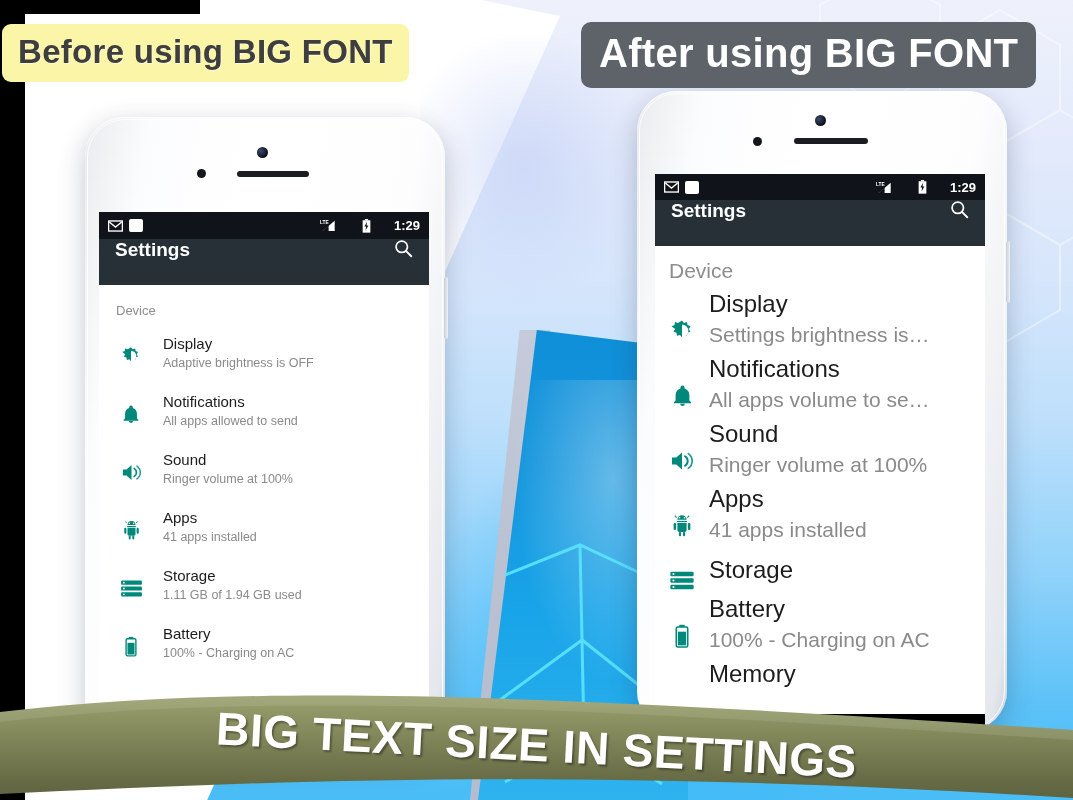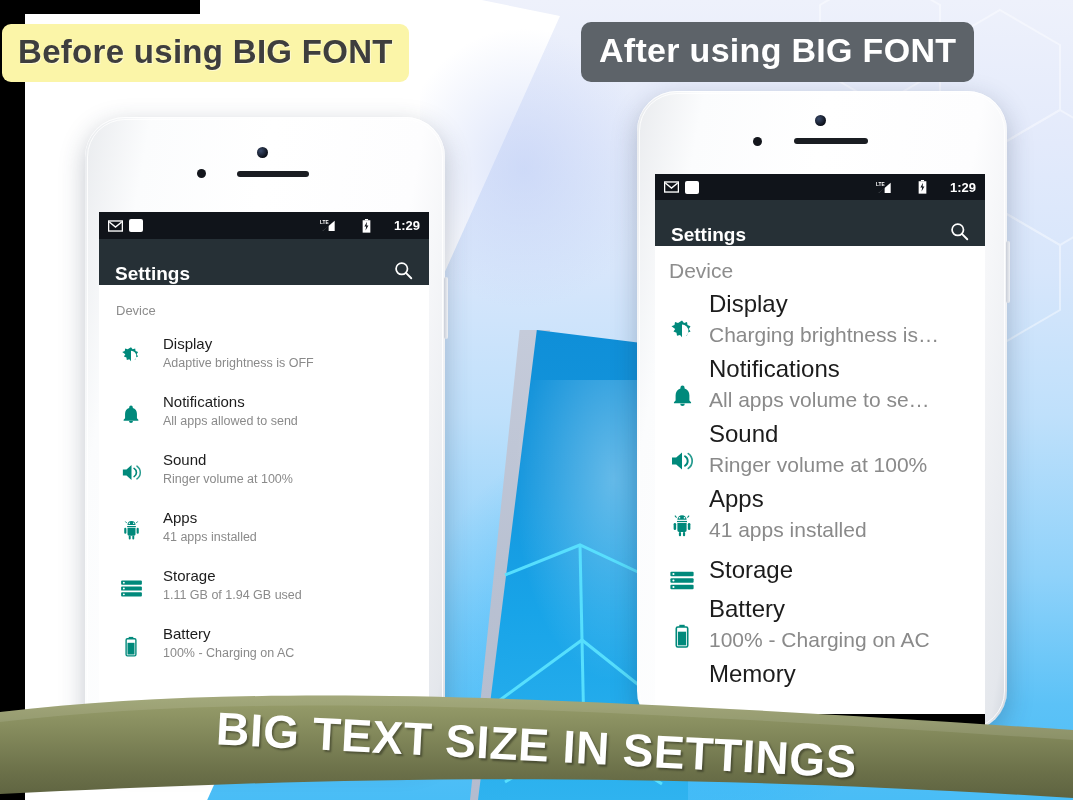--- a/index.html
+++ b/index.html
@@ -53,21 +53,21 @@
     background:#fbf5a8;border-radius:9px;
     padding:9px 16px 11px 16px;
     color:#3e3e3e;font-weight:bold;font-size:33px;letter-spacing:.3px;
     white-space:nowrap;
     text-shadow:1px 1px 0 rgba(255,255,255,.5);
   }
   .label-after{
     position:absolute;left:581px;top:22px;
     background:#5d6369;border-radius:10px;
     padding:9px 18px 12px 18px;
-    color:#ffffff;font-weight:bold;font-size:34px;letter-spacing:.3px;
+    color:#ffffff;font-weight:bold;font-size:40px;letter-spacing:.3px;
     white-space:nowrap;
   }
 
   
   .phone{
     position:absolute;
     background:linear-gradient(100deg,#e9ebee 0%,#fbfcfd 14%,#ffffff 40%,#fdfdfe 72%,#e4e7ec 96%,#cfd4dc 100%);
     border-radius:40px;
     box-shadow:0 8px 26px rgba(40,55,80,.28), 0 1px 0 rgba(255,255,255,.9) inset;
   }
@@ -87,21 +87,21 @@
 
   
   .statusbar{display:flex;align-items:center;background:#10141a;color:#fff;}
   .sb-left{display:flex;align-items:center;gap:6px;}
   .sb-right{margin-left:auto;display:flex;align-items:center;gap:23px;}
   .sb-time{font-weight:bold;}
   .gmail-ico{display:block;}
   .whitesq{background:#fff;border-radius:2px;}
 
   
-  .actionbar{display:flex;align-items:flex-end;background:#263036;color:#fff;}
+  .actionbar{display:flex;align-items:flex-start;background:#263036;color:#fff;}
   .ab-title{font-weight:bold;}
   .ab-search{margin-left:auto;}
 
   .listarea{background:#fff;}
   .section-head{color:#8d8d8d;}
   .row{display:flex;align-items:center;}
   .row-ico{flex:0 0 auto;display:flex;align-items:center;justify-content:center;color:#00897b;}
   .row-txt{flex:1 1 auto;min-width:0;}
   .row-title{color:#1c1c1c;white-space:nowrap;overflow:hidden;}
   .row-sub{color:#8a8a8a;white-space:nowrap;overflow:hidden;}
@@ -378,21 +378,21 @@
 
         <div class="row">
           <div class="row-ico">
             <svg width="24" height="24" viewBox="0 0 24 24" fill="#00897b">
                 <path d="M12 1.5l2 2.4 3-.9.5 3.1 3 1.1-1.7 2.7 1.7 2.7-3 1.1-.5 3.1-3-.9-2 2.4-2-2.4-3 .9-.5-3.1-3-1.1 1.7-2.7L1.5 7.2l3-1.1.5-3.1 3 .9z"></path>
                 <path d="M12 5.6v12.8a6.4 6.4 0 000-12.8z" fill="#fff"></path>
               </svg>
           </div>
           <div class="row-txt">
             <div class="row-title">Display</div>
-            <div class="row-sub">Charging brightness is…</div>
+            <div class="row-sub">Settings brightness is…</div>
           </div>
         </div>
 
         <div class="row">
           <div class="row-ico">
             <svg width="21" height="23" viewBox="0 0 20 22" fill="#00897b">
                 <path d="M10 21a2.2 2.2 0 002.2-2.2H7.8A2.2 2.2 0 0010 21zm6.6-5.2v-5.1c0-3.2-1.7-5.8-4.6-6.5v-.7a2 2 0 10-4 0v.7c-2.9.7-4.6 3.3-4.6 6.5v5.1L1.8 17.4v1h16.4v-1z"></path>
               </svg>
           </div>
           <div class="row-txt">

